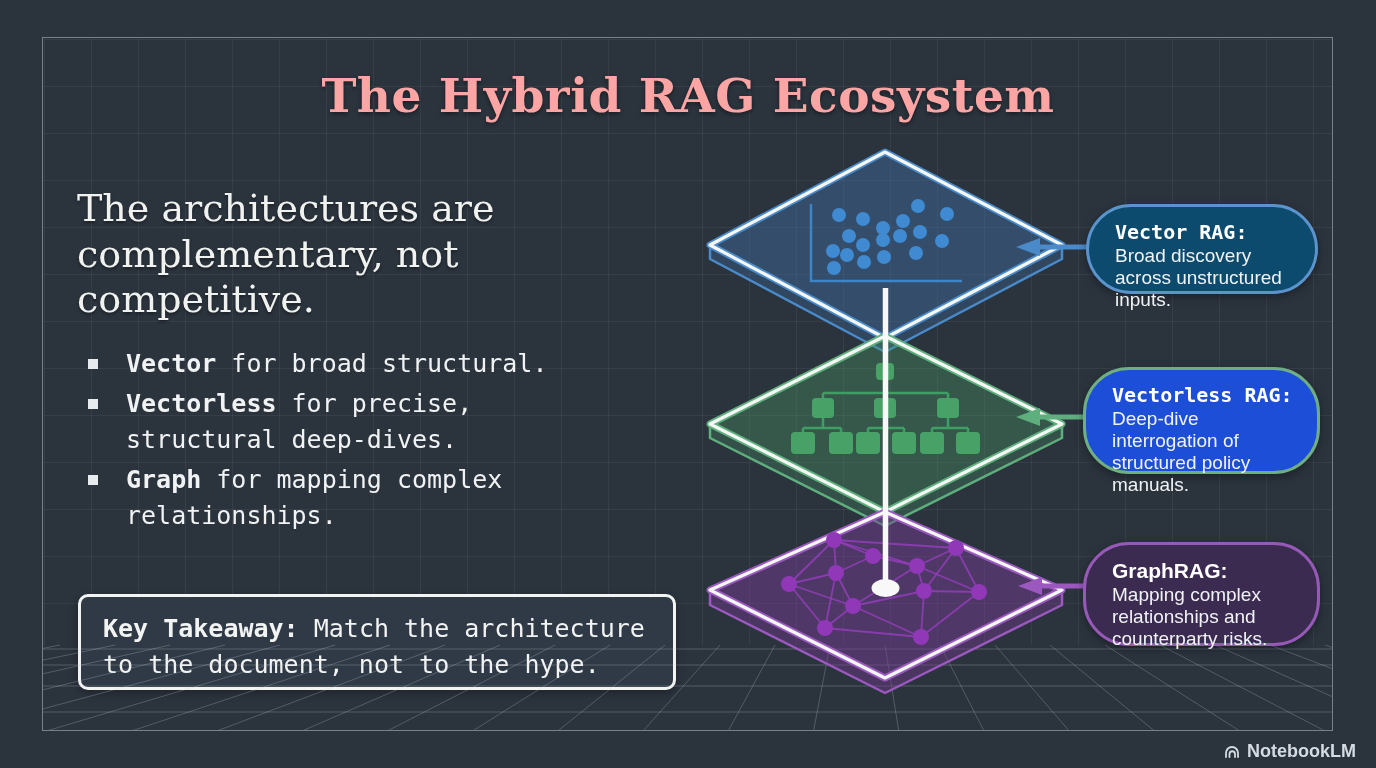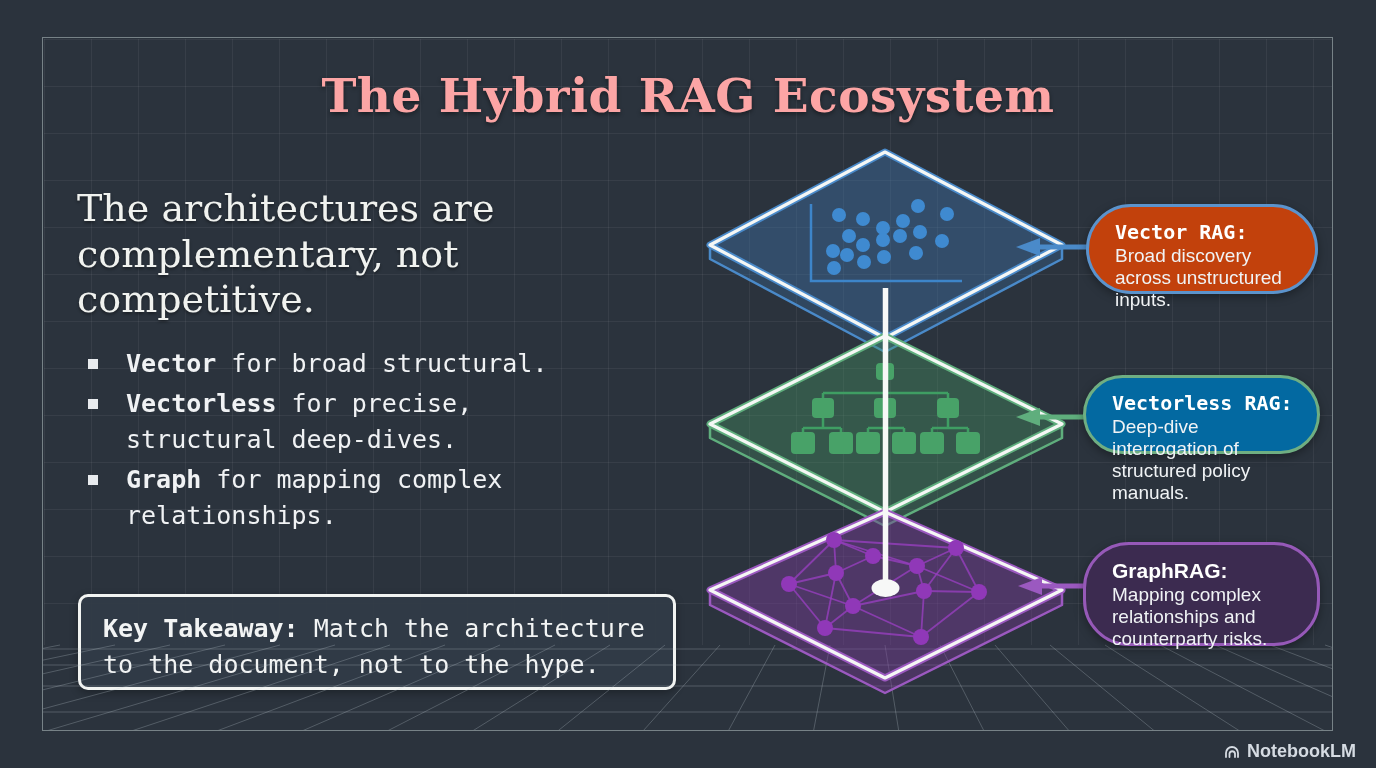--- a/index.html
+++ b/index.html
@@ -22,22 +22,22 @@
   .bullets .term{font-weight:bold;}
   .takeaway{position:absolute;left:78px;top:594px;width:598px;height:96px;box-sizing:border-box;
     border:3px solid #f2f4f2;border-radius:10px;background:rgba(49,59,71,0.92);
     padding:14px 22px;font-family:"DejaVu Sans Mono","Liberation Mono",monospace;
     font-size:25px;line-height:1.42;color:#f2f4f4;box-shadow:0 3px 8px rgba(0,0,0,0.3);}
   .takeaway .term{font-weight:bold;}
   .callout{position:absolute;box-sizing:border-box;border-radius:46px;padding:13px 24px 12px 26px;
     box-shadow:0 3px 10px rgba(0,0,0,0.35);}
   .callout .co-title{font-family:"DejaVu Sans Mono","Liberation Mono",monospace;font-weight:bold;font-size:20px;color:#ffffff;display:block;line-height:1.25;}
   .callout .co-body{font-size:19px;line-height:1.16;color:#f0f3f5;}
-  .co-blue{left:1086px;top:204px;width:232px;height:90px;background:#c2410c;border:3px solid #5b93cc;}
-  .co-green{left:1083px;top:367px;width:237px;height:79px;background:#0369a1;border:3px solid #6fae82;margin-top:8px;}
+  .co-blue{left:1086px;top:204px;width:232px;height:90px;background:#0c4a6e;border:3px solid #5b93cc;}
+  .co-green{left:1083px;top:367px;width:237px;height:107px;background:#1d4ed8;border:3px solid #6fae82;}
   .co-purple{left:1083px;top:542px;width:237px;height:104px;background:#3c2b50;border:3px solid #9659b8;}
   .co-purple .co-title{display:inline;font-family:"Liberation Sans",sans-serif;font-size:21px;}
   .co-purple .co-body{display:inline;}
   .overlay{position:absolute;left:0;top:0;}
   .brand{position:absolute;right:20px;top:741px;display:flex;align-items:center;gap:6px;
     font-size:18px;font-weight:bold;color:#d5dbe2;}
 </style>
 </head>
 <body>
 

